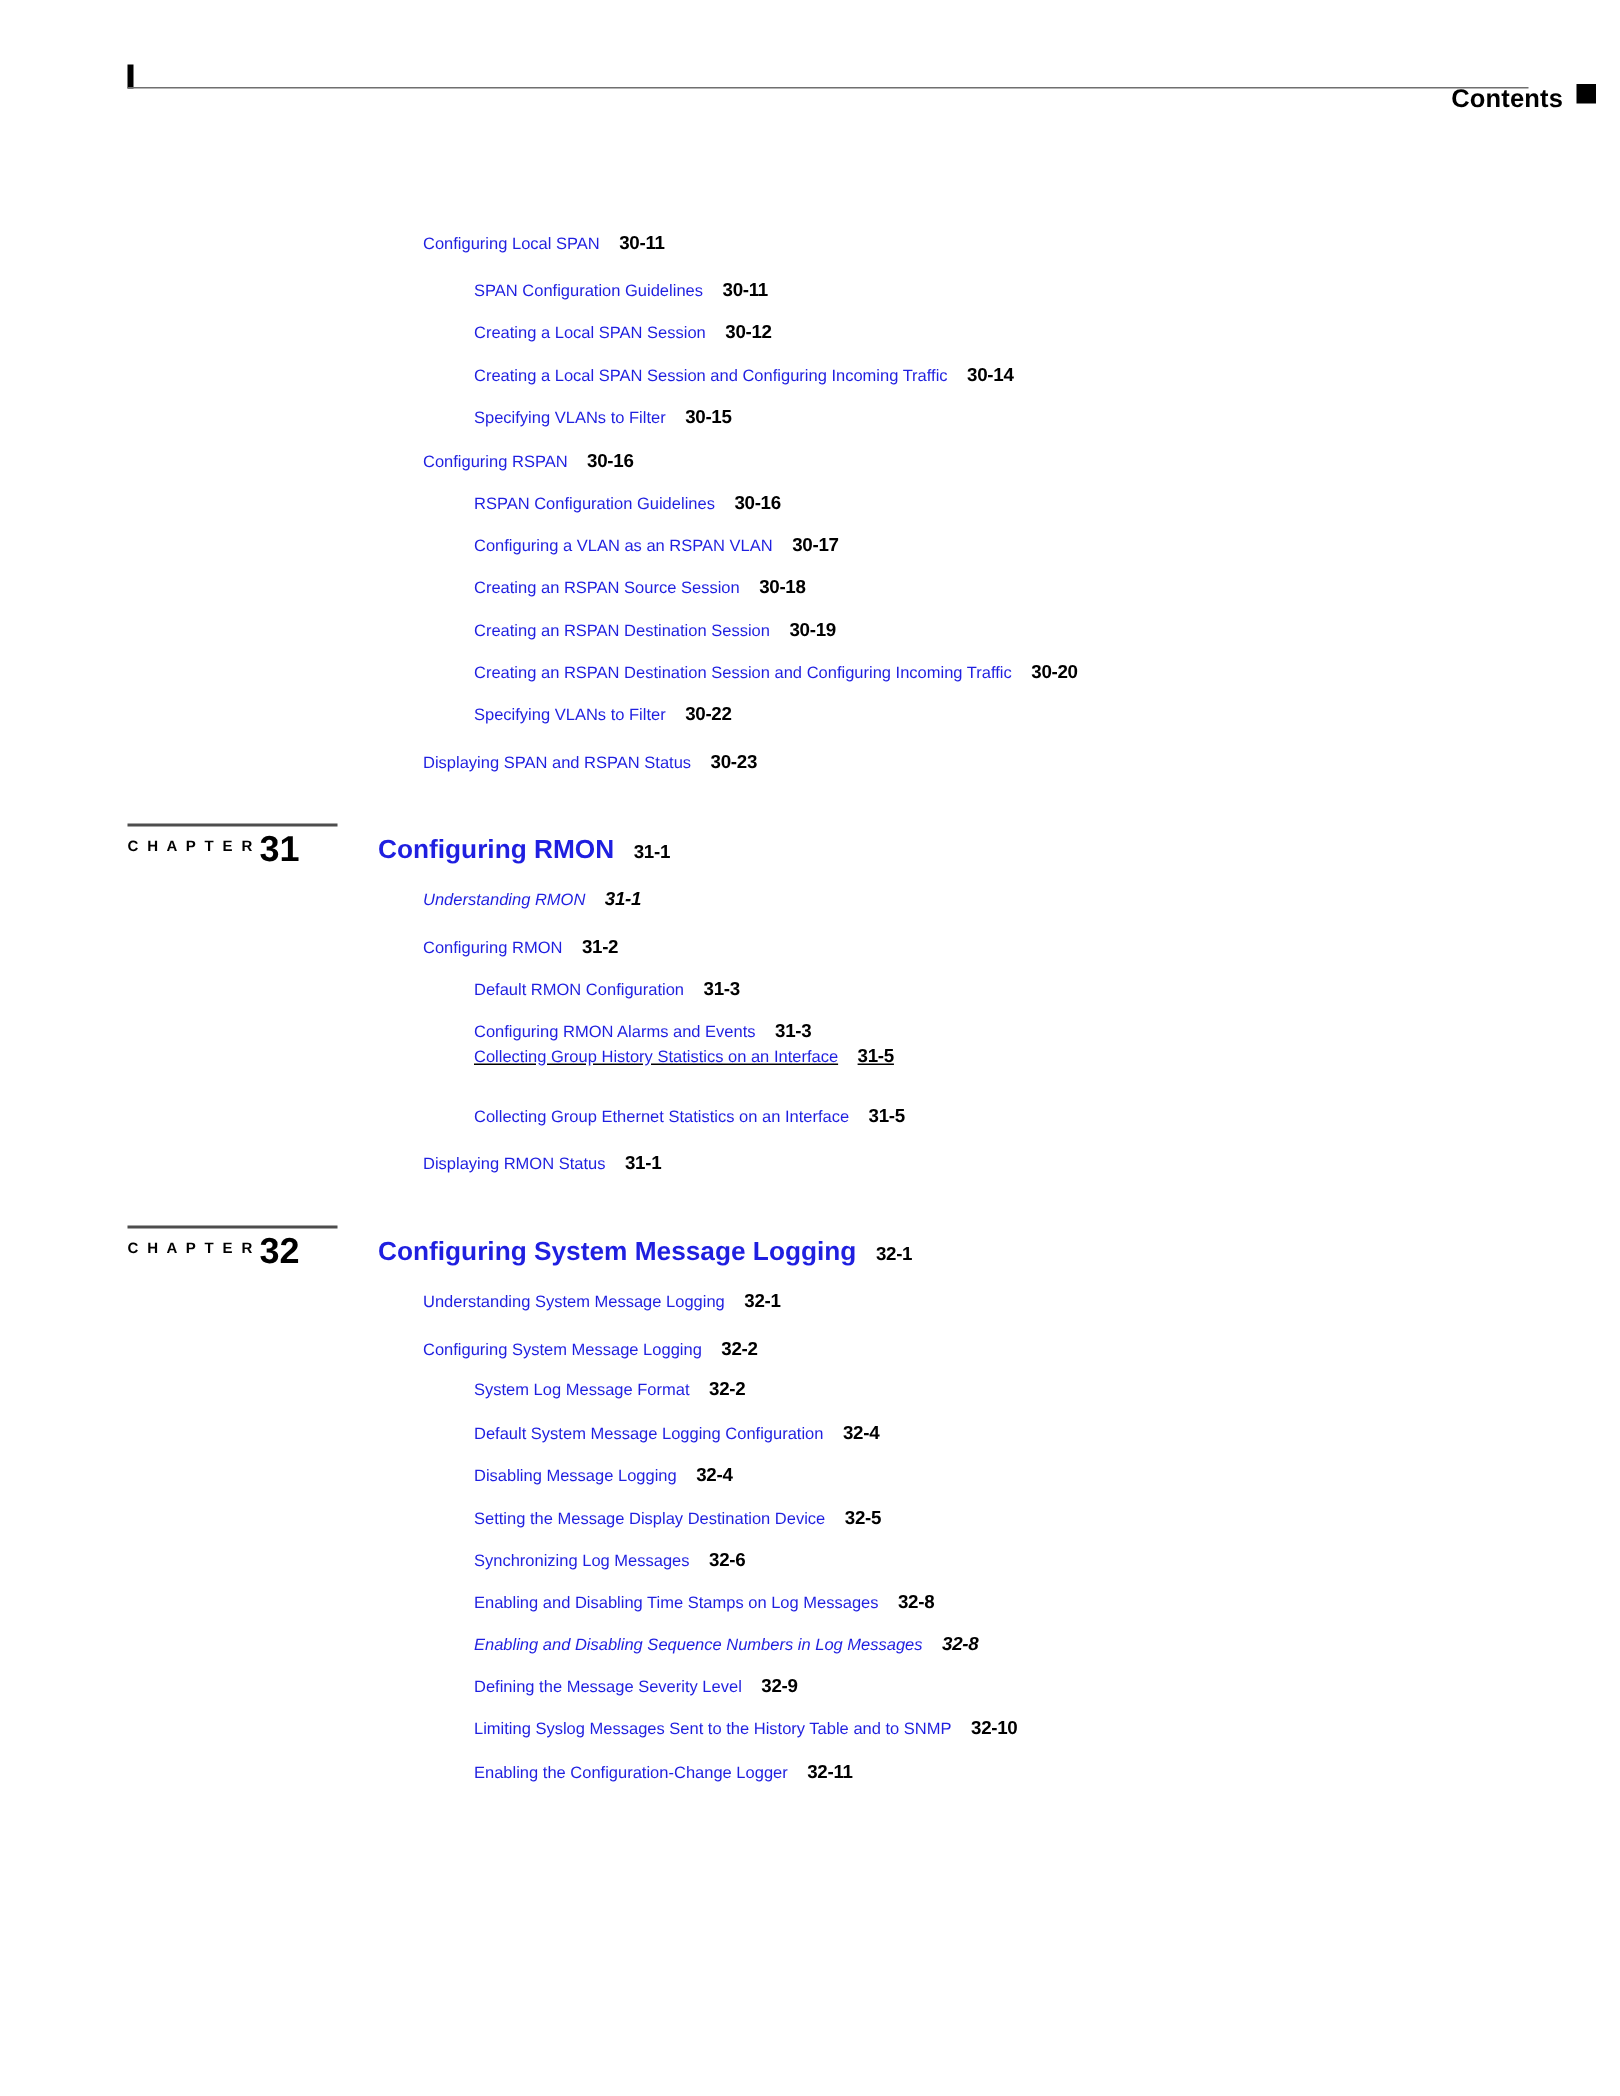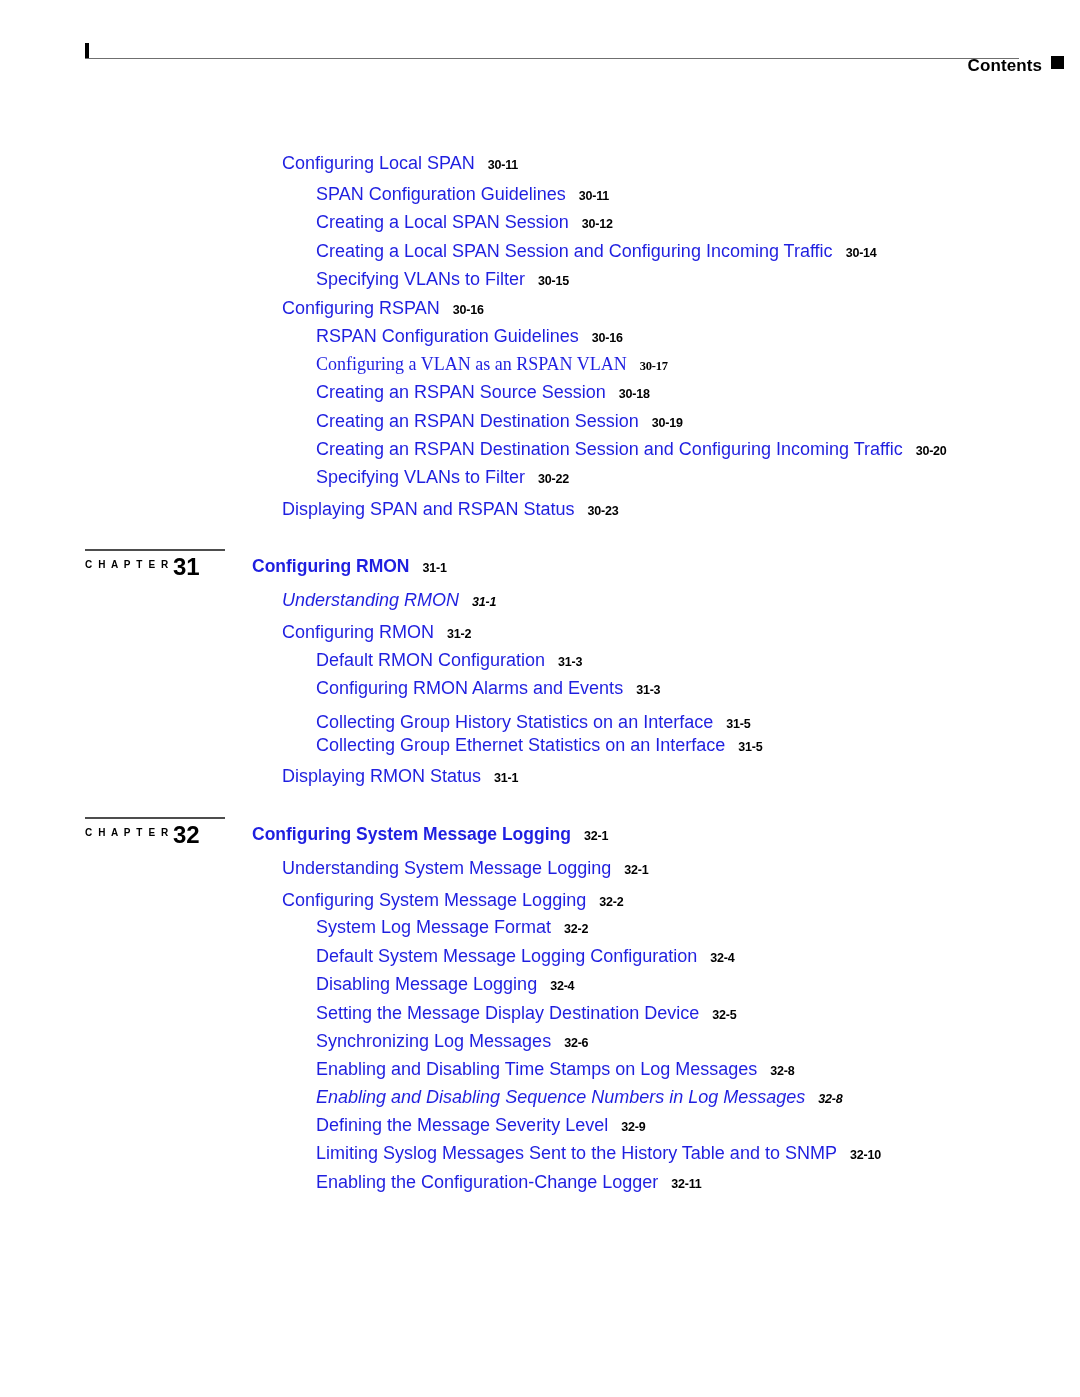--- a/index.html
+++ b/index.html
@@ -67,21 +67,21 @@
     width: 1080px;
   }
 
   .toc-row {
     position: absolute;
     white-space: nowrap;
     line-height: 1;
   }
   .toc-title {
     color: #1f1fe0;
-    font-size: 18px;
+    font-size: 11px;
     font-weight: normal;
     vertical-align: baseline;
   }
   .toc-row.lvl-chap .toc-title {
     font-weight: bold;
     font-size: 17.5px;
   }
   .toc-page {
     color: #000000;
     font-size: 12.5px;
@@ -148,32 +148,32 @@
 </div>
 
 <div class="toc" id="toc-container">
     <div class="toc-row ind-1" style="top: 154px;"><span class="toc-title">Configuring Local SPAN</span><span class="toc-page">30-11</span></div>
     <div class="toc-row ind-2" style="top: 185px;"><span class="toc-title">SPAN Configuration Guidelines</span><span class="toc-page">30-11</span></div>
     <div class="toc-row ind-2" style="top: 213px;"><span class="toc-title">Creating a Local SPAN Session</span><span class="toc-page">30-12</span></div>
     <div class="toc-row ind-2" style="top: 242px;"><span class="toc-title">Creating a Local SPAN Session and Configuring Incoming Traffic</span><span class="toc-page">30-14</span></div>
     <div class="toc-row ind-2" style="top: 270px;"><span class="toc-title">Specifying VLANs to Filter</span><span class="toc-page">30-15</span></div>
     <div class="toc-row ind-1" style="top: 299px;"><span class="toc-title">Configuring RSPAN</span><span class="toc-page">30-16</span></div>
     <div class="toc-row ind-2" style="top: 327px;"><span class="toc-title">RSPAN Configuration Guidelines</span><span class="toc-page">30-16</span></div>
-    <div class="toc-row ind-2" style="top: 355px; font-family: Liberation Serif, serif;"><span class="toc-title">Configuring a VLAN as an RSPAN VLAN</span><span class="toc-page">30-17</span></div>
+    <div class="toc-row ind-2" style="top: 355px;"><span class="toc-title">Configuring a VLAN as an RSPAN VLAN</span><span class="toc-page">30-17</span></div>
     <div class="toc-row ind-2" style="top: 383px;"><span class="toc-title">Creating an RSPAN Source Session</span><span class="toc-page">30-18</span></div>
     <div class="toc-row ind-2" style="top: 412px;"><span class="toc-title">Creating an RSPAN Destination Session</span><span class="toc-page">30-19</span></div>
     <div class="toc-row ind-2" style="top: 440px;"><span class="toc-title">Creating an RSPAN Destination Session and Configuring Incoming Traffic</span><span class="toc-page">30-20</span></div>
     <div class="toc-row ind-2" style="top: 468px;"><span class="toc-title">Specifying VLANs to Filter</span><span class="toc-page">30-22</span></div>
     <div class="toc-row ind-1" style="top: 500px;"><span class="toc-title">Displaying SPAN and RSPAN Status</span><span class="toc-page">30-23</span></div>
     <div class="toc-row ind-chap lvl-chap" style="top: 558px;"><span class="toc-title">Configuring RMON</span><span class="toc-page">31-1</span></div>
     <div class="toc-row ind-1" style="top: 591px; font-style: italic;"><span class="toc-title">Understanding RMON</span><span class="toc-page">31-1</span></div>
     <div class="toc-row ind-1" style="top: 623px;"><span class="toc-title">Configuring RMON</span><span class="toc-page">31-2</span></div>
     <div class="toc-row ind-2" style="top: 651px;"><span class="toc-title">Default RMON Configuration</span><span class="toc-page">31-3</span></div>
     <div class="toc-row ind-2" style="top: 679px;"><span class="toc-title">Configuring RMON Alarms and Events</span><span class="toc-page">31-3</span></div>
-    <div class="toc-row ind-2" style="top: 713px;"><span class="toc-title">Collecting Group History Statistics on an Interface</span><span class="toc-page">31-5</span></div>
+    <div class="toc-row ind-2" style="top: 696px; text-decoration: underline;"><span class="toc-title">Collecting Group History Statistics on an Interface</span><span class="toc-page">31-5</span></div>
     <div class="toc-row ind-2" style="top: 736px;"><span class="toc-title">Collecting Group Ethernet Statistics on an Interface</span><span class="toc-page">31-5</span></div>
     <div class="toc-row ind-1" style="top: 767px;"><span class="toc-title">Displaying RMON Status</span><span class="toc-page">31-1</span></div>
     <div class="toc-row ind-chap lvl-chap" style="top: 826px;"><span class="toc-title">Configuring System Message Logging</span><span class="toc-page">32-1</span></div>
     <div class="toc-row ind-1" style="top: 859px;"><span class="toc-title">Understanding System Message Logging</span><span class="toc-page">32-1</span></div>
     <div class="toc-row ind-1" style="top: 891px;"><span class="toc-title">Configuring System Message Logging</span><span class="toc-page">32-2</span></div>
     <div class="toc-row ind-2" style="top: 918px;"><span class="toc-title">System Log Message Format</span><span class="toc-page">32-2</span></div>
     <div class="toc-row ind-2" style="top: 947px;"><span class="toc-title">Default System Message Logging Configuration</span><span class="toc-page">32-4</span></div>
     <div class="toc-row ind-2" style="top: 975px;"><span class="toc-title">Disabling Message Logging</span><span class="toc-page">32-4</span></div>
     <div class="toc-row ind-2" style="top: 1004px;"><span class="toc-title">Setting the Message Display Destination Device</span><span class="toc-page">32-5</span></div>
     <div class="toc-row ind-2" style="top: 1032px;"><span class="toc-title">Synchronizing Log Messages</span><span class="toc-page">32-6</span></div>

